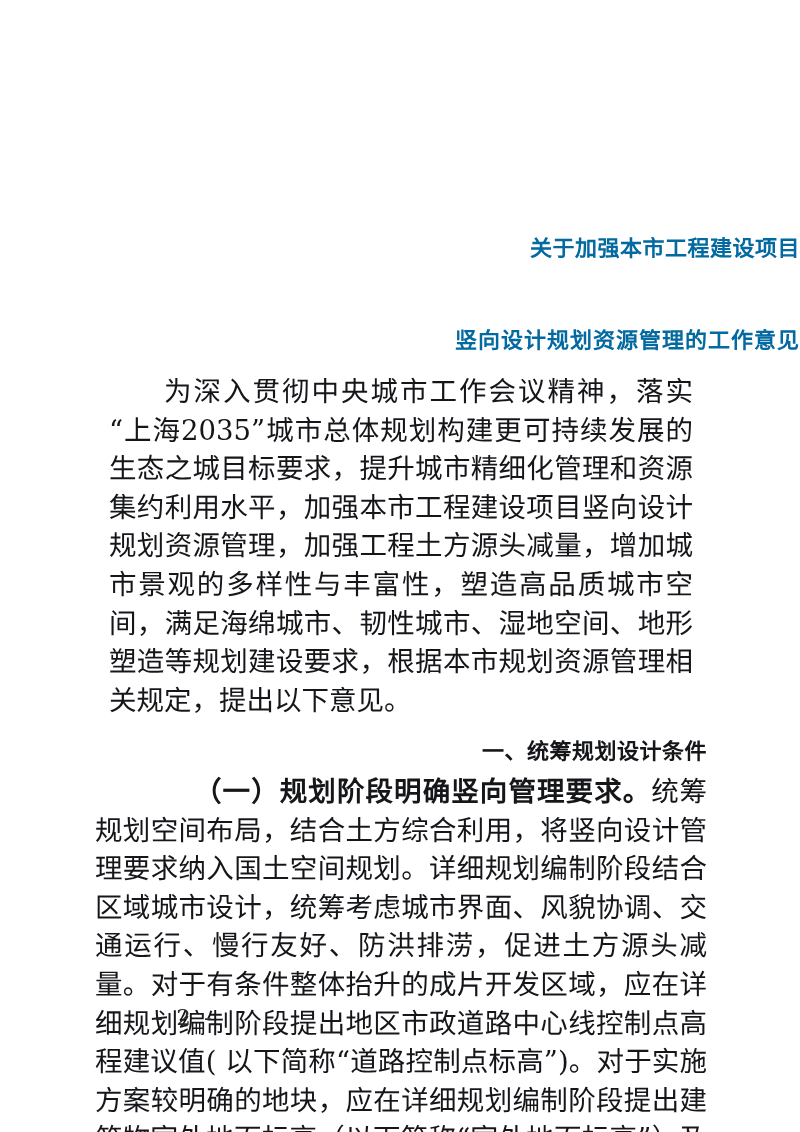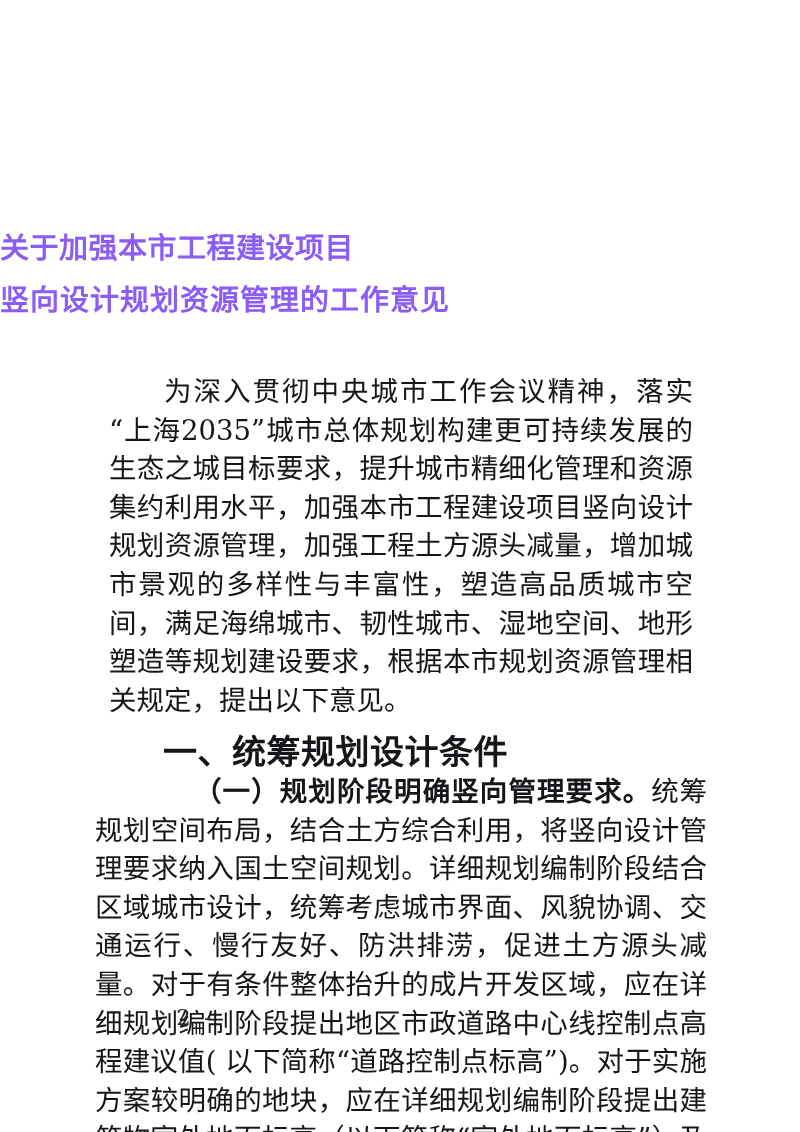--- a/index.html
+++ b/index.html
@@ -20,34 +20,35 @@
     color: #1a1a1a;
     -webkit-font-smoothing: antialiased;
   }
 
   
   .doc-title {
     position: absolute;
     left: 0;
     top: 222px;
     width: 800px;
-    text-align: left;
+    text-align: right;
     font-family: "DejaVu Serif", "Liberation Serif", serif;
     font-weight: 700;
-    font-size: 29px;
+    font-size: 22px;
     line-height: 52px;
     letter-spacing: 0.5px;
-    color: #8b5cf6;
+    color: #0369a1;
     white-space: nowrap;
   }
   .doc-title .tline {
     display: block;
   }
   .doc-title .tline + .tline {
     letter-spacing: 1px;
+    margin-top: 40px;
   }
 
   
   .body-block {
     position: absolute;
     left: 95px;
     top: 358px;
     width: 612px;
     font-family: "DejaVu Serif", "Liberation Serif", serif;
     font-size: 27.5px;
@@ -63,23 +64,23 @@
     text-align: justify;
     text-justify: inter-character;
   }
 
   
   p.section-heading {
     margin: 0;
     text-indent: 2em;
     font-family: "DejaVu Sans", "Liberation Sans", sans-serif;
     font-weight: 700;
-    font-size: 34px;
+    font-size: 22px;
     letter-spacing: 0.5px;
-    text-align: left;
+    text-align: right;
   }
 
   
   p.subsection {
     margin: 0;
     text-indent: 2em;
     text-align: justify;
     text-justify: inter-character;
   }
   .runin-bold {

